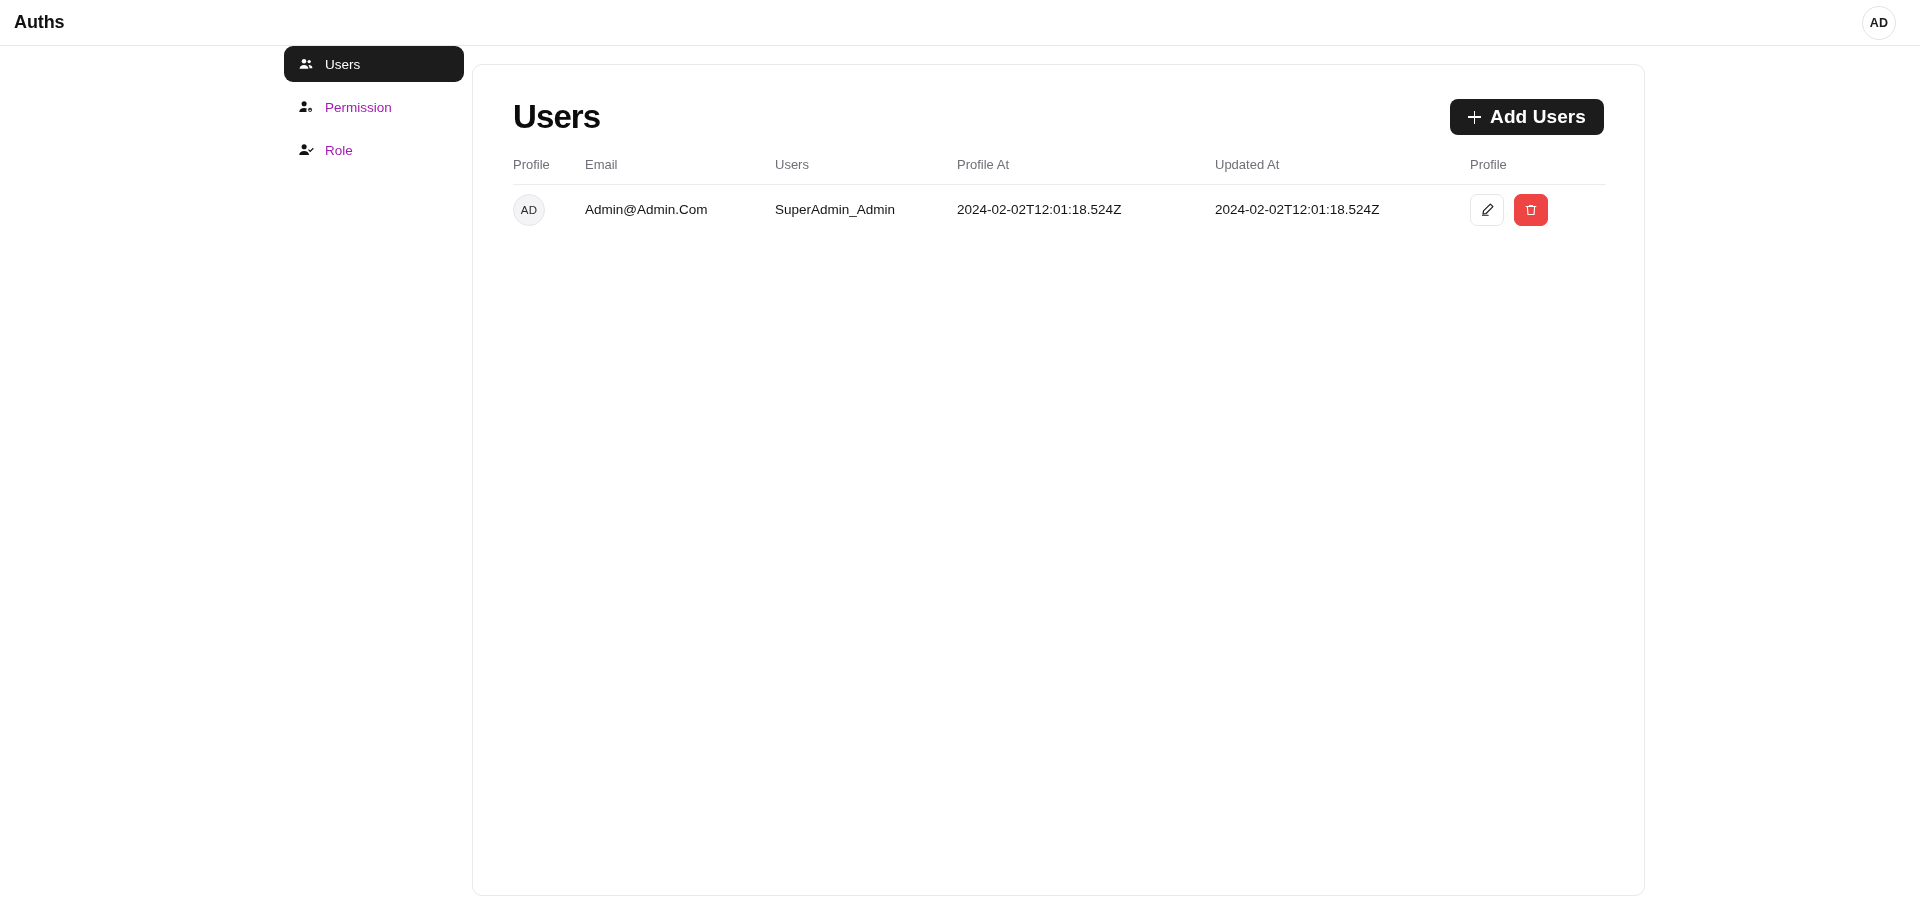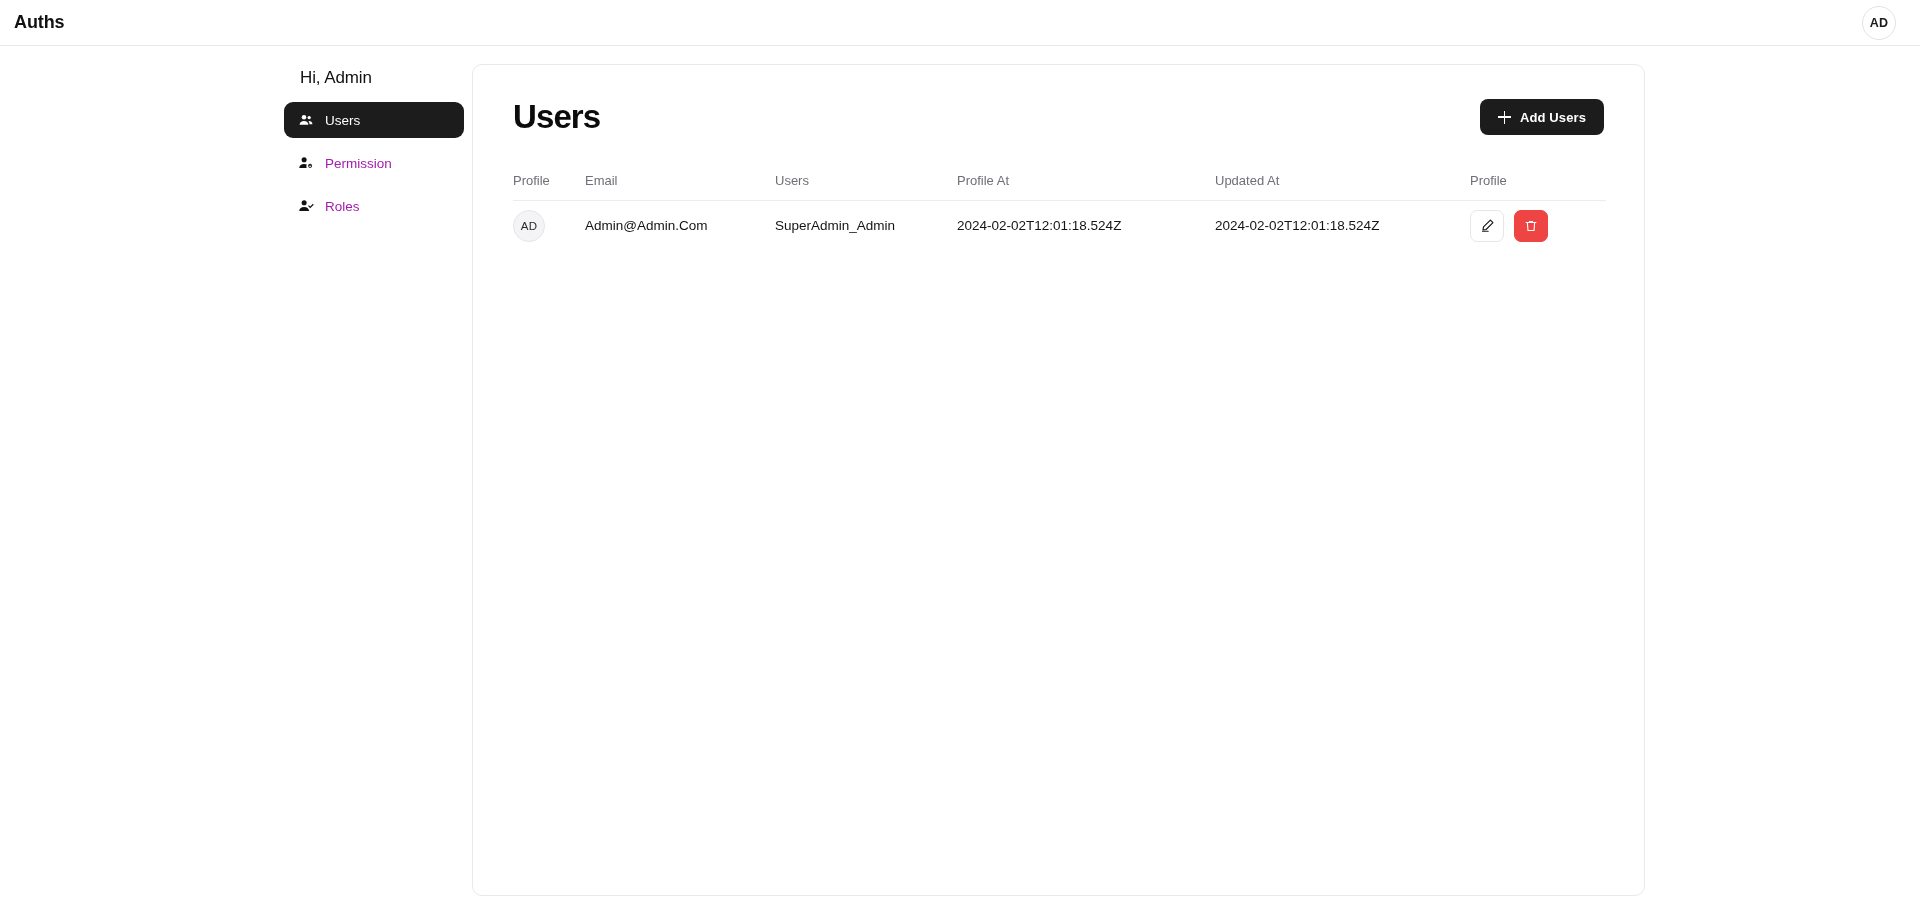--- a/index.html
+++ b/index.html
@@ -128,21 +128,21 @@
     display: inline-flex;
     align-items: center;
     gap: 9px;
     height: 36px;
     padding: 0 18px;
     background: #1c1c1c;
     color: #ffffff;
     border: none;
     border-radius: 8px;
     font-family: "Liberation Sans", sans-serif;
-    font-size: 13px;
+    font-size: 19px;
     font-weight: 700;
     cursor: pointer;
     letter-spacing: 0.1px;
   }
   .btn-add .plus {
     width: 13px; height: 13px;
     position: relative;
     display: inline-block;
   }
   .btn-add .plus::before,
@@ -151,21 +151,21 @@
     position: absolute;
     background: #ffffff;
   }
   .btn-add .plus::before { left: 0; top: 5.5px; width: 13px; height: 1.8px; }
   .btn-add .plus::after  { top: 0; left: 5.5px; height: 13px; width: 1.8px; }
 
   
   table.users-table {
     width: 100%;
     border-collapse: collapse;
-    margin-top: 34px;
+    margin-top: 18px;
     table-layout: fixed;
   }
   table.users-table th {
     text-align: left;
     font-size: 13px;
     font-weight: 400;
     color: #6f6f77;
     padding: 0 0 12px 0;
     border-bottom: 1px solid #ececef;
   }
@@ -221,21 +221,20 @@
 <body>
 
 <div class="topbar">
   <div class="brand">Auths</div>
   <div class="topbar-avatar">AD</div>
 </div>
 
 <div class="shell">
 
   <nav class="sidebar">
-    <div class="greeting">Hi, Admin</div>
 
     <div class="nav-item active">
       <span class="nav-ico">
         <svg width="16" height="16" viewBox="0 0 24 24" fill="#ffffff" aria-hidden="true">
           <circle cx="9" cy="8" r="3.4"></circle>
           <circle cx="16.8" cy="8.4" r="2.5"></circle>
           <path d="M2.4 19.2c0-3.4 3-5.6 6.6-5.6s6.6 2.2 6.6 5.6z"></path>
           <path d="M16.2 13.6c3 0 5.4 1.8 5.4 4.6h-4.3c0-1.8-.6-3.4-1.6-4.6z"></path>
         </svg>
       </span>
@@ -256,21 +255,21 @@
     </div>
 
     <div class="nav-item">
       <span class="nav-ico">
         <svg width="16" height="16" viewBox="0 0 24 24" fill="#121212" aria-hidden="true">
           <circle cx="9.2" cy="7.2" r="3.8"></circle>
           <path d="M1.8 19.6c0-3.8 3.3-6.2 7.4-6.2s7.4 2.4 7.4 6.2z"></path>
           <path d="M16.4 10.9l1.9 1.9 4-4.1 1.25 1.25-5.25 5.35-3.15-3.15z"></path>
         </svg>
       </span>
-      <span>Roles</span>
+      <span>Role</span>
     </div>
   </nav>
 
   <section class="card">
 
     <div class="card-head">
       <h1 class="page-title">Users</h1>
       <button class="btn-add">
         <span class="plus"></span>
         <span>Add Users</span>

